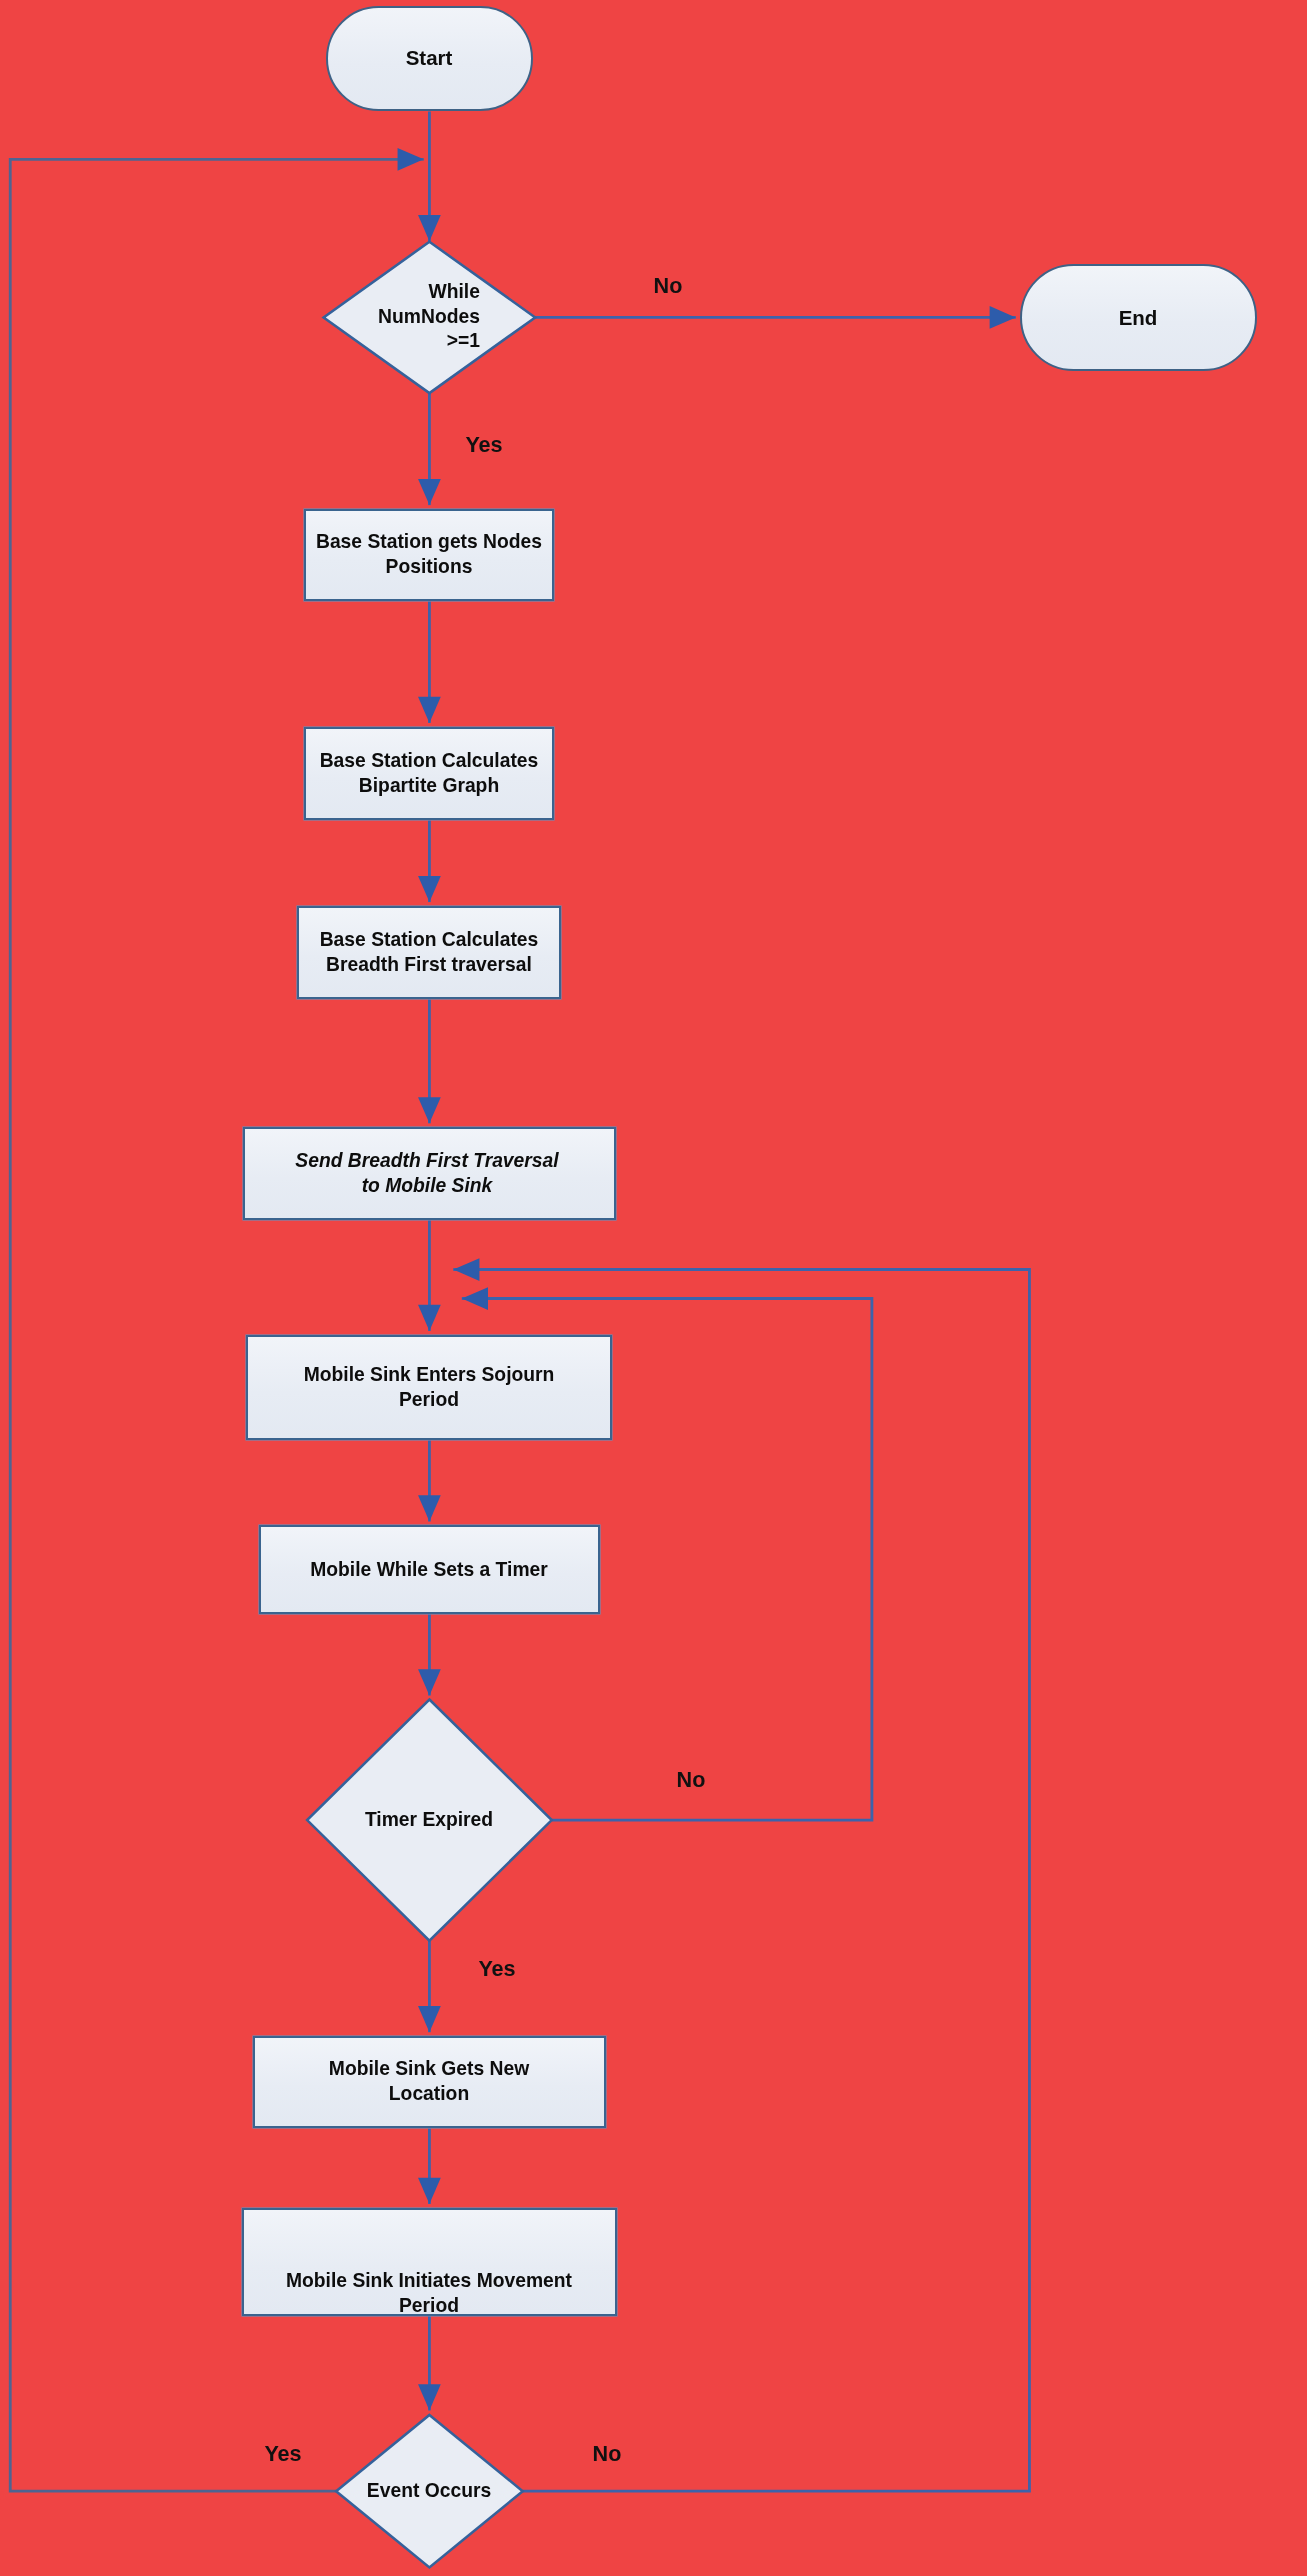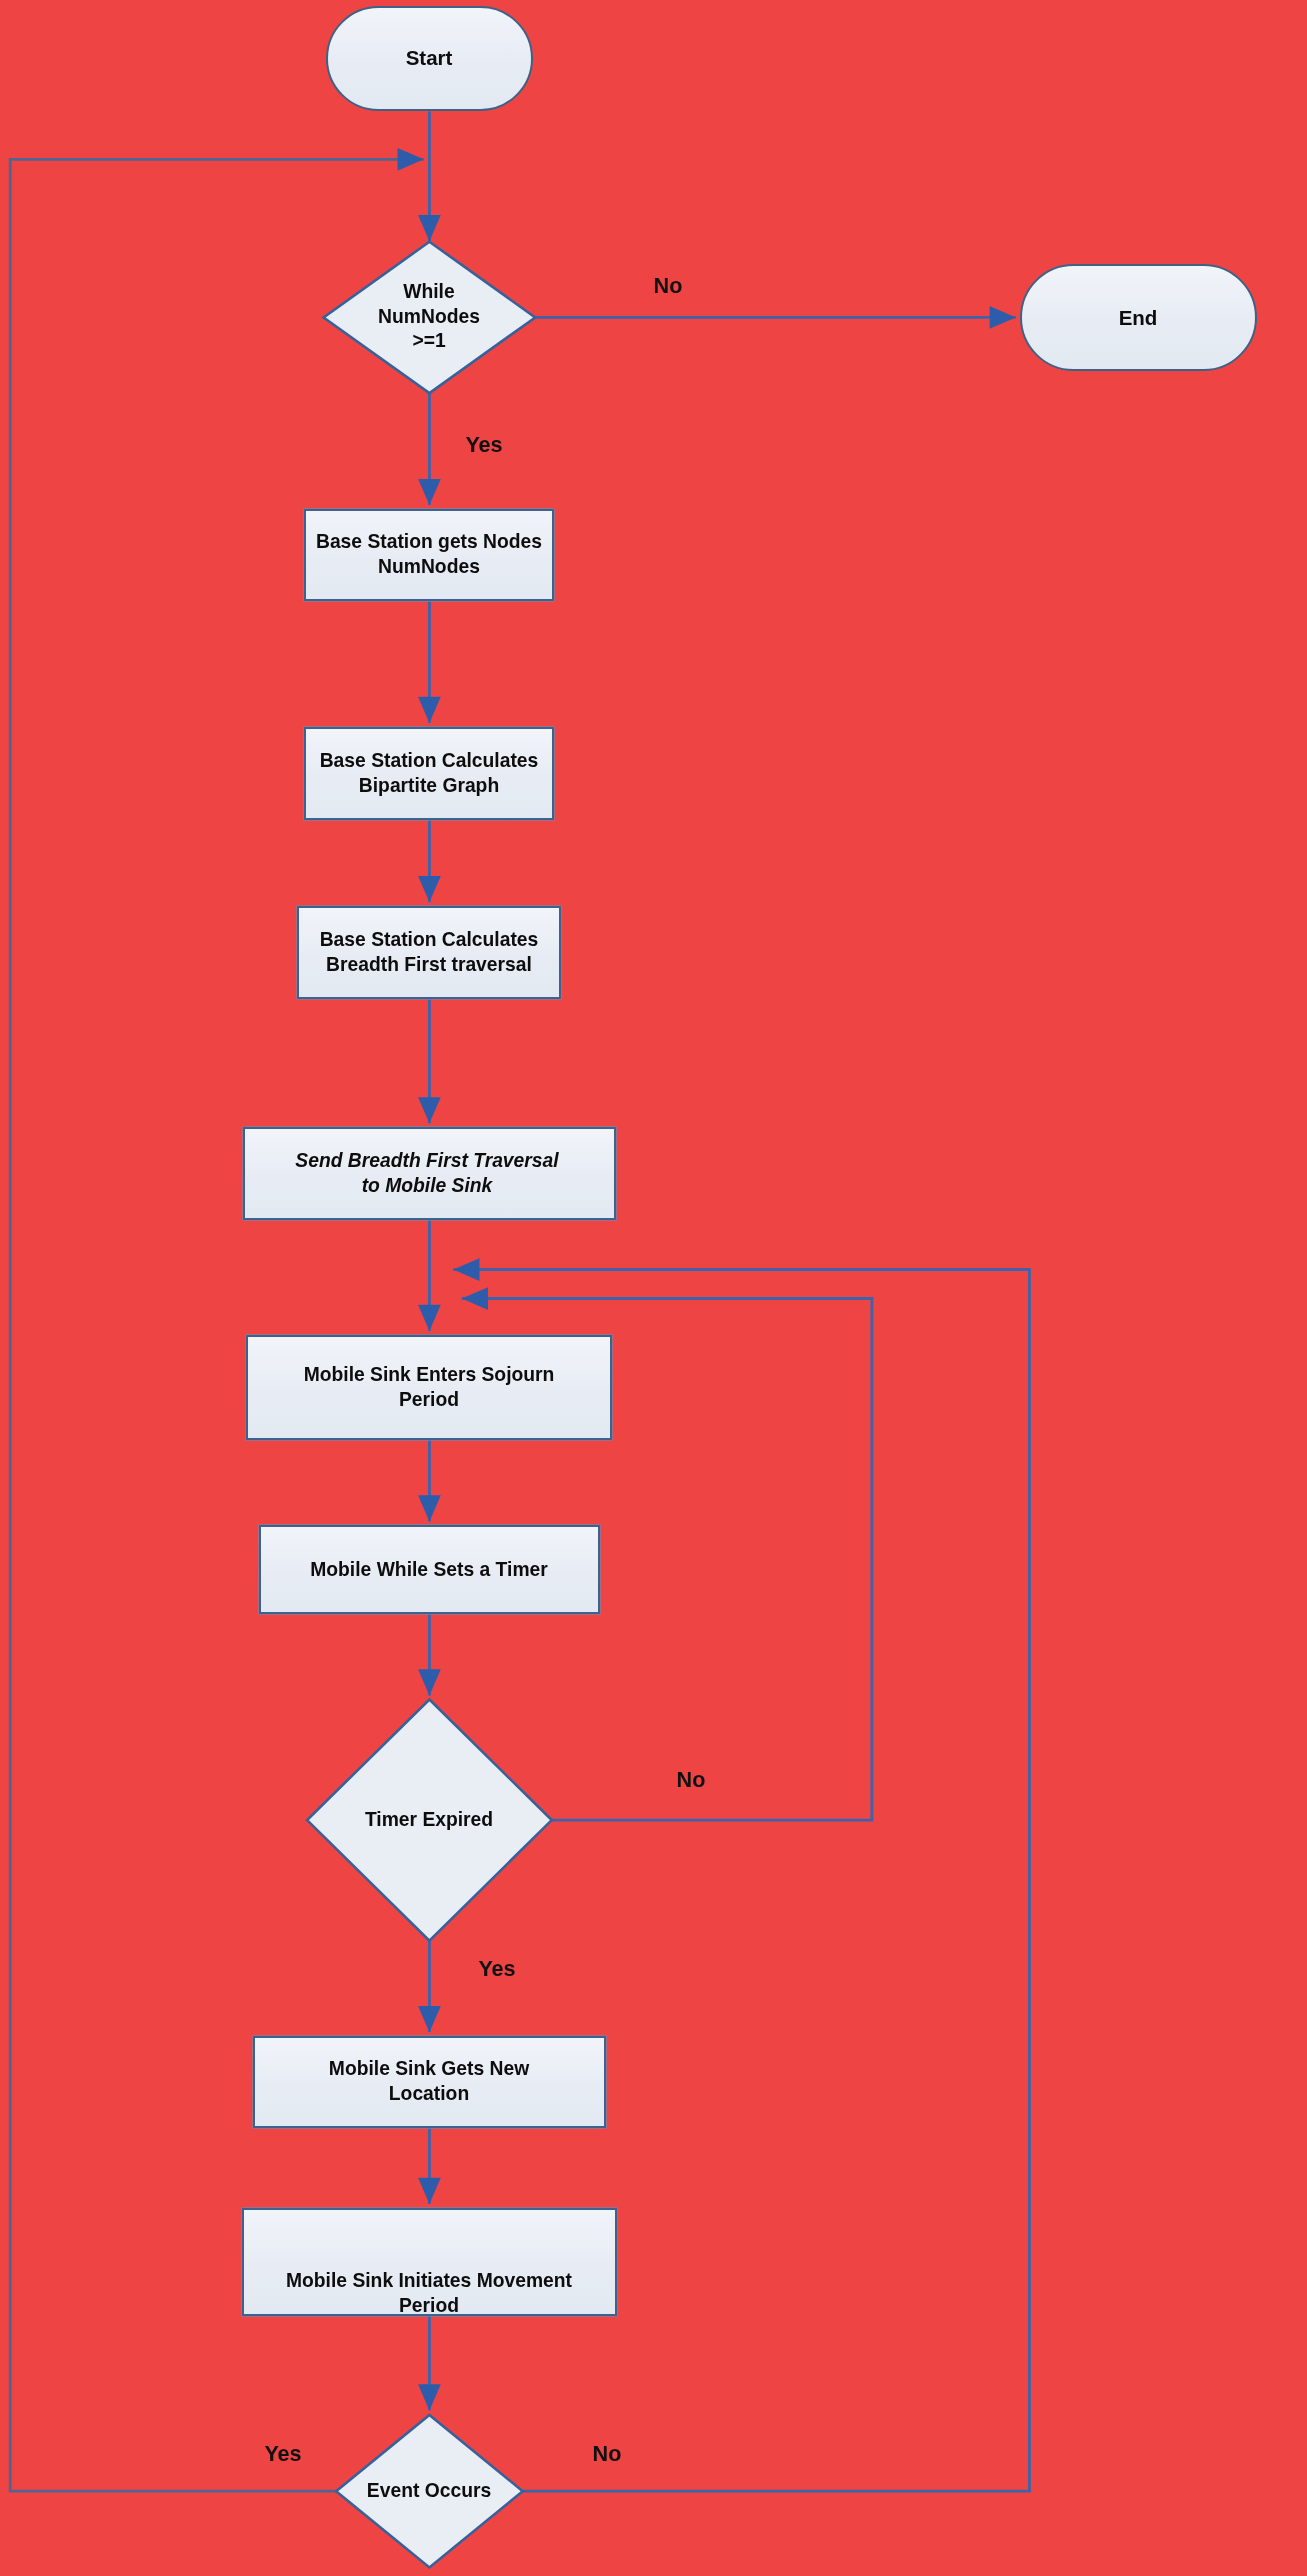--- a/index.html
+++ b/index.html
@@ -55,28 +55,28 @@
       <polygon points="797,2232 843,2212 843,2252" fill="#2d5cab" stroke="none"></polygon>
       <polyline points="591,4380 18,4380 18,280 745,280" fill="none" stroke="#4e6492" stroke-width="5"></polyline>
       <polygon points="745,280 699,300 699,260" fill="#2d5cab" stroke="none"></polygon>
       <polygon points="755,425 941,558 755,691 569,558" fill="#e9edf4" stroke="#35629b" stroke-width="4.5"></polygon>
       <polygon points="755,2988 970,3200 755,3412 540,3200" fill="#e9edf4" stroke="#35629b" stroke-width="4.5"></polygon>
       <polygon points="755,4246 919,4380 755,4514 591,4380" fill="#e9edf4" stroke="#35629b" stroke-width="4.5"></polygon>
     </svg>
   <div id="nodes-layer">
       <div class="node terminator" style="left: 326px; top: 5.7px; width: 207px; height: 105px;"></div>
       <div class="nlabel term-text" style="left: 429px; top: 58px;">Start</div>
-      <div class="nlabel node-text" style="left: 429px; top: 317px;">While
+      <div class="nlabel node-text" style="left: 429px; top: 317px; text-align: right;">While
 NumNodes
 &gt;=1</div>
       <div class="node terminator" style="left: 1020px; top: 264px; width: 237px; height: 107px;"></div>
       <div class="nlabel term-text" style="left: 1138px; top: 318px;">End</div>
       <div class="node process" style="left: 304px; top: 509px; width: 250px; height: 92px;"></div>
       <div class="nlabel node-text" style="left: 429px; top: 555px;">Base Station gets Nodes
-NumNodes</div>
+Positions</div>
       <div class="node process" style="left: 304px; top: 727px; width: 250px; height: 93px;"></div>
       <div class="nlabel node-text" style="left: 429px; top: 774px;">Base Station Calculates
 Bipartite Graph</div>
       <div class="node process" style="left: 297px; top: 906px; width: 264px; height: 93px;"></div>
       <div class="nlabel node-text" style="left: 429px; top: 953px;">Base Station Calculates
 Breadth First traversal</div>
       <div class="node process" style="left: 243px; top: 1127px; width: 373px; height: 93px;"></div>
       <div class="nlabel node-text" style="left: 427px; top: 1174px; font-style: italic;">Send Breadth First Traversal
 to Mobile Sink</div>
       <div class="node process" style="left: 246px; top: 1335px; width: 366px; height: 105px;"></div>

